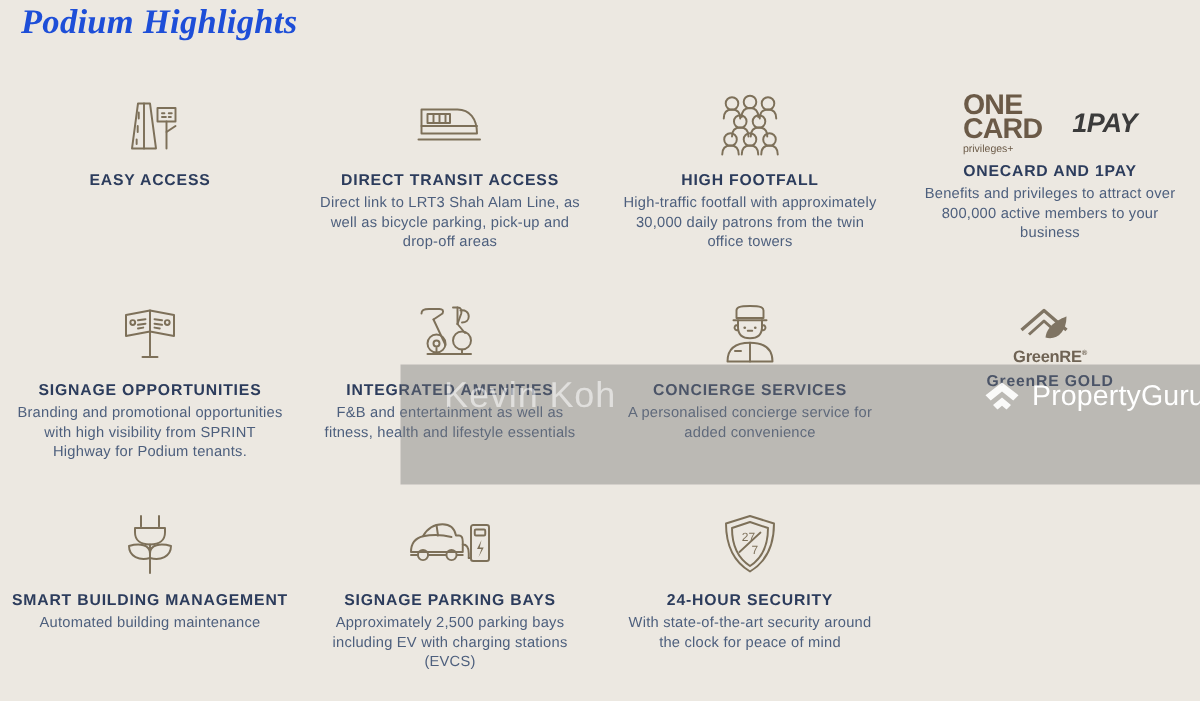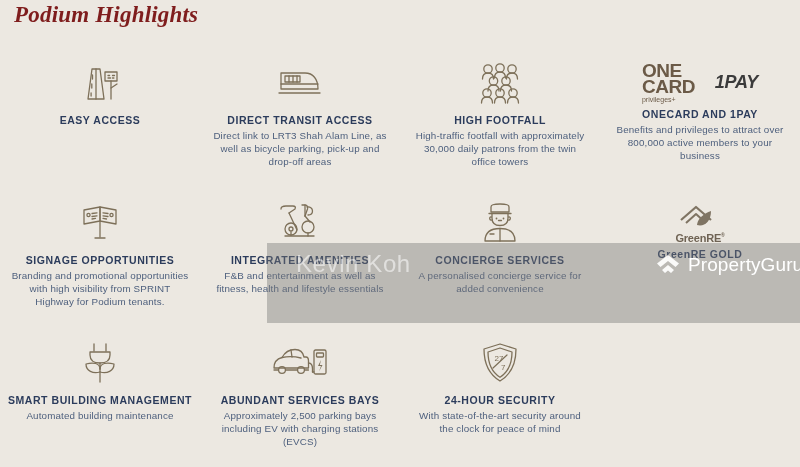--- a/index.html
+++ b/index.html
@@ -10,21 +10,21 @@
     overflow:hidden;
     position:relative;
   }
   #page{position:relative;width:800px;height:467px;}
 
   .page-title{
     position:absolute;left:14px;top:2px;
     font-family:"Liberation Serif", serif;
     font-style:italic;font-weight:700;
     font-size:23px;letter-spacing:.2px;
-    color:#7f1d1d;
+    color:#1d4ed8;
     white-space:nowrap;
   }
 
   .grid{
     position:absolute;left:0;top:52px;width:800px;
     display:grid;grid-template-columns:repeat(4,200px);
     grid-auto-rows:140px;
   }
   .cell{
     position:relative;
@@ -281,21 +281,21 @@
           <circle cx="11" cy="27" r="3.4"></circle>
           <circle cx="30" cy="27" r="3.4"></circle>
           <path d="M14.5 27 L26.5 27 M3 27 L7.5 27 M33.5 27 L37.5 27"></path>
           <path d="M37.5 20 C41 20 41.5 23 41.5 26 L41.5 29"></path>
           <rect x="43" y="7" width="12" height="24" rx="1.5"></rect>
           <rect x="45.5" y="10" width="7" height="4" rx=".8"></rect>
           <path d="M50 17 L47 23 L50 23 L48 28.5 L51.5 22 L48.8 22 Z" fill="#7d7059" stroke="none"></path>
           <path d="M41.5 29 L43 29"></path>
         </svg>
       </div>
-      <div class="card-title">ABUNDANT SERVICES BAYS</div>
+      <div class="card-title">SIGNAGE PARKING BAYS</div>
       <div class="card-desc">Approximately 2,500 parking bays including EV with charging stations (EVCS)</div>
     </div>
 
     <div class="cell">
       <div class="icon-wrap">
         <svg width="40" height="44" viewBox="0 0 40 44" fill="none" stroke="#7d7059" stroke-width="1.3" stroke-linecap="round" stroke-linejoin="round">
           <path d="M20 3 L4 8 C4 24 10 34 20 40 C30 34 36 24 36 8 Z"></path>
           <path d="M20 7 L8 11 C8 23.5 12.5 31.5 20 36.3 C27.5 31.5 32 23.5 32 11 Z"></path>
           <path d="M13 27 L27 14" stroke-width="1.2"></path>
           <text x="14.5" y="19.5" font-family="Liberation Sans, sans-serif" font-size="8" fill="#7d7059" stroke="none">27</text>

